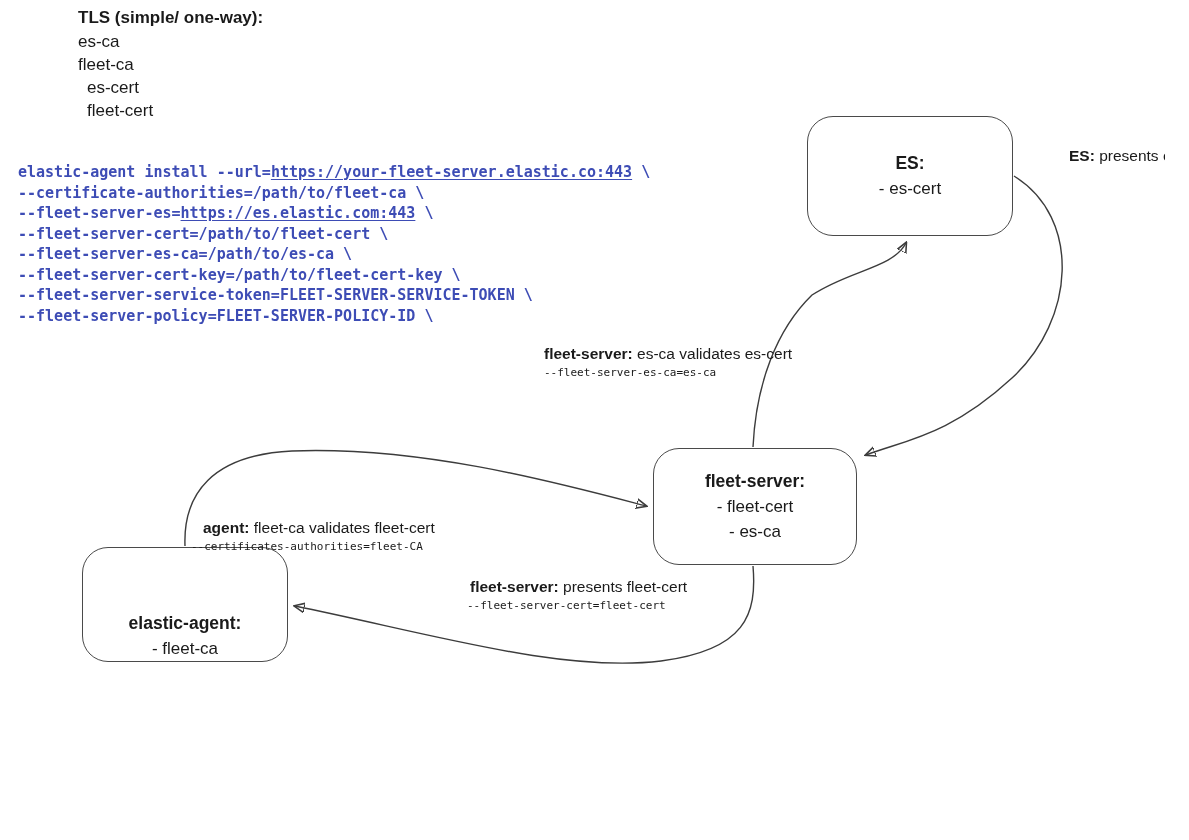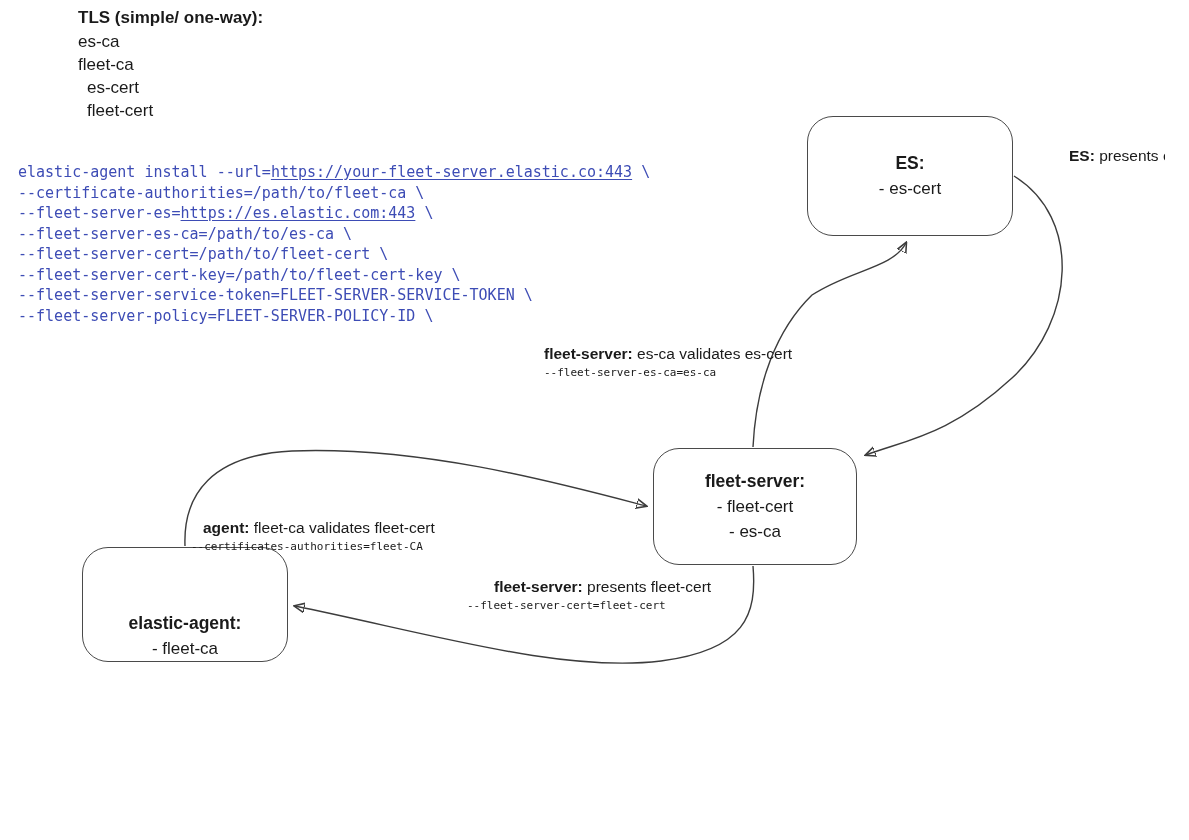--- a/index.html
+++ b/index.html
@@ -15,20 +15,21 @@
   .notes{position:absolute;left:78px;top:6px;font-size:17px;line-height:23px;}
   .notes-title{font-weight:700;line-height:24px;}
   .note-line{white-space:pre;}
   .note-indent{padding-left:9px;}
   
   .code{
     position:absolute;left:18px;top:162px;
     font-family:"DejaVu Sans Mono", monospace;
     font-size:15px;line-height:20.5px;
     color:#3d4cb5;
+    font-weight:bold;
   }
   .code-line{white-space:pre;}
   .code-link{text-decoration:underline;text-underline-offset:2px;}
   
   .edges{position:absolute;left:0;top:0;width:1189px;height:840px;}
   .edges path{fill:none;stroke:#3c3c3c;stroke-width:1.4px;}
   
   .node{
     position:absolute;
     background:#fff;
@@ -48,41 +49,41 @@
   .edge-label b{font-weight:700;}
   .edge-label .mono{
     font-family:"DejaVu Sans Mono", monospace;
     font-size:11px;
   }
   .lbl-es-presents{left:1022px;top:146px;margin-left:47px;}
   .lbl-fs-validates{left:544px;top:344px;}
   .lbl-agent-validates{left:191px;top:502px;margin-top:16px;}
   .lbl-agent-validates .l1{margin-left:12px;}
   .lbl-fs-presents{left:467px;top:577px;}
-  .lbl-fs-presents .l1{margin-left:27px;}
+  .lbl-fs-presents .l1{margin-left:3px;}
 </style>
 </head>
 <body>
 
 <div class="canvas">
 
   <div class="notes">
     <div class="notes-title">TLS (simple/ one-way):</div>
     <div class="note-line">es-ca</div>
     <div class="note-line">fleet-ca</div>
     <div class="note-line note-indent">es-cert</div>
     <div class="note-line note-indent">fleet-cert</div>
   </div>
 
   <div class="code">
     <div class="code-line"><span>elastic-agent install --url=</span><span class="code-link">https://your-fleet-server.elastic.co:443</span><span> \</span></div>
     <div class="code-line"><span>--certificate-authorities=/path/to/fleet-ca \</span></div>
     <div class="code-line"><span>--fleet-server-es=</span><span class="code-link">https://es.elastic.com:443</span><span> \</span></div>
+    <div class="code-line"><span>--fleet-server-cert=/path/to/fleet-cert \</span></div>
     <div class="code-line"><span>--fleet-server-es-ca=/path/to/es-ca \</span></div>
-    <div class="code-line"><span>--fleet-server-cert=/path/to/fleet-cert \</span></div>
     <div class="code-line"><span>--fleet-server-cert-key=/path/to/fleet-cert-key \</span></div>
     <div class="code-line"><span>--fleet-server-service-token=FLEET-SERVER-SERVICE-TOKEN \</span></div>
     <div class="code-line"><span>--fleet-server-policy=FLEET-SERVER-POLICY-ID \</span></div>
   </div>
 
   <svg class="edges" viewBox="0 0 1189 840" xmlns="http://www.w3.org/2000/svg">
     <defs>
       <marker id="arrow" viewBox="0 0 10 10" refX="8.5" refY="5" markerWidth="8" markerHeight="8" orient="auto">
         <path d="M0,0.8 L9.5,5 L0,9.2 z" fill="#3c3c3c" stroke="none"></path>
       </marker>

